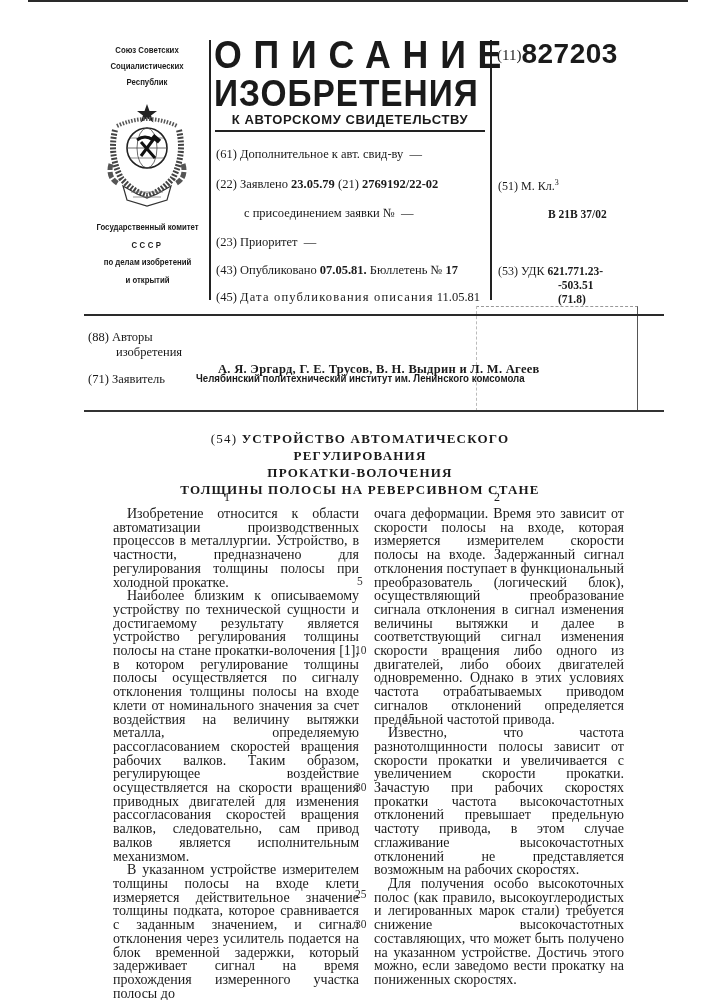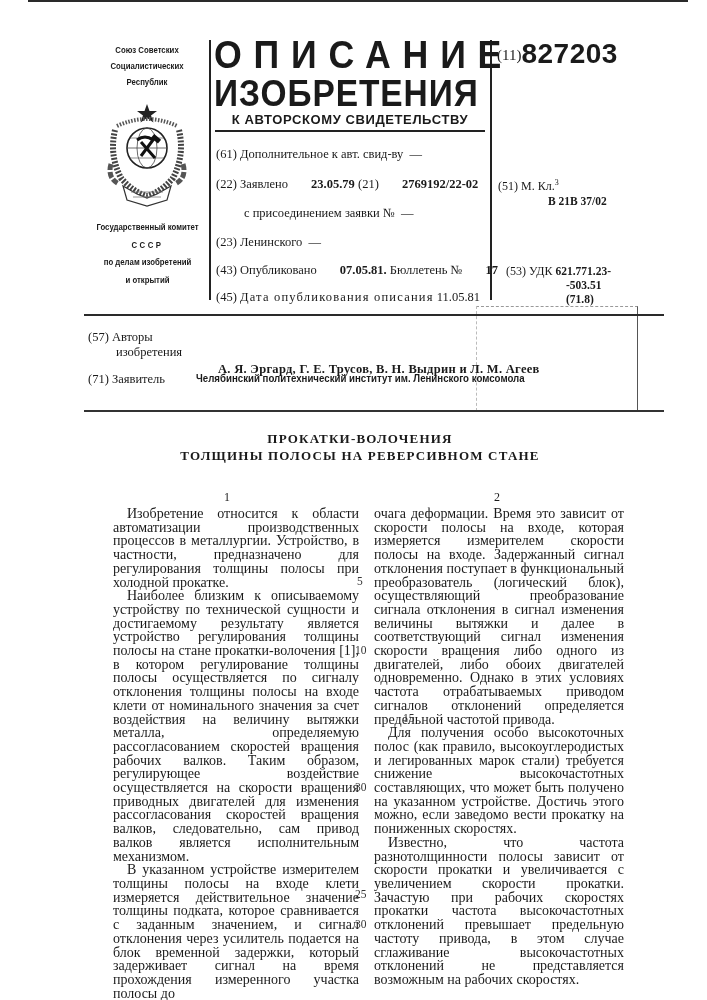--- a/index.html
+++ b/index.html
@@ -17,21 +17,21 @@
     .title1 { position: absolute; left: 214px; top: 35px; width: 275px; font-family: "Liberation Sans", sans-serif; font-weight: bold; font-size: 38px; line-height: 40px; letter-spacing: 12.5px; white-space: nowrap; transform: scaleX(0.94); transform-origin: left top; }
     .title2 { position: absolute; left: 214px; top: 75px; width: 275px; font-family: "Liberation Sans", sans-serif; font-weight: bold; font-size: 36px; line-height: 38px; letter-spacing: 1px; white-space: nowrap; transform: scaleX(0.93); transform-origin: left top; }
     .subtitle { position: absolute; left: 214px; top: 111px; width: 272px; text-align: center; font-family: "Liberation Sans", sans-serif; font-weight: bold; font-size: 13px; line-height: 18px; letter-spacing: 0.6px; }
     .subtitle-rule { position: absolute; left: 215px; top: 130px; width: 270px; height: 1.5px; background: #222; }
 
     .patent-no { position: absolute; left: 497px; top: 38px; white-space: nowrap; }
     .patent-no .code { font-size: 15px; font-family: "Liberation Serif", serif; vertical-align: 3px; }
     .patent-no .num { font-family: "Liberation Sans", sans-serif; font-weight: bold; font-size: 28px; letter-spacing: 0.5px; }
 
     .biblio { position: absolute; left: 216px; width: 275px; font-size: 12.5px; line-height: 16px; white-space: nowrap; }
-    .biblio b { font-weight: bold; margin-left: 20px; }
+    .biblio b { font-weight: bold; }
 
     .right-field { position: absolute; left: 498px; font-size: 12px; line-height: 14px; white-space: nowrap; }
     .right-field b { font-weight: bold; font-size: 11.5px; }
 
     .hrule { position: absolute; left: 84px; top: 314px; width: 580px; height: 2px; background: #2a2a2a; }
     .hrule-bottom { position: absolute; left: 84px; top: 410px; width: 580px; height: 1.5px; background: #333; }
     .stamp-box { position: absolute; left: 476px; top: 306px; width: 160px; height: 104px; border-left: 1px dashed #bbb; border-right: 1.5px solid #555; border-top: 1px dashed #999; }
 
     .authors-label { position: absolute; left: 88px; top: 330px; font-size: 12.5px; line-height: 15px; }
     .authors-label .indent { padding-left: 28px; }
@@ -111,83 +111,84 @@
   <b>23.05.79</b>
   <span>(21)</span>
   <b>2769192/22-02</b>
 </div>
 <div class="biblio" style="top:205px; left:244px;">
   <span>с присоединением заявки №</span>&nbsp;
   <span>—</span>
 </div>
 <div class="biblio" style="top:234px;">
   <span>(23)</span>
-  <span>Ленинского</span>&nbsp;
+  <span>Приоритет</span>&nbsp;
   <span>—</span>
 </div>
 <div class="biblio" style="top:262px;">
   <span>(43)</span>
   <span>Опубликовано</span>
   <b>07.05.81.</b>
   <span>Бюллетень №</span>
   <b>17</b>
 </div>
 <div class="biblio" style="top:289px;">
   <span>(45)</span>
   <span style="letter-spacing:1.2px;">Дата опубликования описания</span>
   <span>11.05.81</span>
 </div>
 
 <div class="right-field" style="top:176px;">
   <span>(51)</span>
   <span>М. Кл.</span><sup style="font-size:8px;">3</sup>
-  <div style="padding-left:50px; margin-top:1px;"><b>В 21В 37/02</b></div>
+  <div style="padding-left:50px; margin-top:14px;"><b>В 21В 37/02</b></div>
 </div>
-<div class="right-field" style="top:264px;margin-left:8px;">
+<div class="right-field" style="top:264px;">
   <span>(53)</span>
   <span>УДК</span>
   <b>621.771.23-</b>
   <div style="padding-left:60px;"><b>-503.51</b></div>
   <div style="padding-left:60px;"><b>(71.8)</b></div>
 </div>
 
 <div class="stamp-box"></div>
 <div class="hrule"></div>
 
 <div class="authors-label">
-  <div><span>(57)</span> <span>Авторы</span></div>
+  <div><span>(88)</span> <span>Авторы</span></div>
   <div class="indent">изобретения</div>
 </div>
 <div class="authors-names">А. Я. Эргард, Г. Е. Трусов, В. Н. Выдрин и Л. М. Агеев</div>
 
 <div class="applicant-label">
   <span>(71)</span> <span>Заявитель</span>
 </div>
 <div class="applicant-name">Челябинский политехнический институт им. Ленинского комсомола</div>
 
 <div class="hrule-bottom"></div>
 
 <div class="inv-title">
+  <div><span class="code">(54)</span> <span>УСТРОЙСТВО АВТОМАТИЧЕСКОГО РЕГУЛИРОВАНИЯ</span></div>
   <div>ПРОКАТКИ-ВОЛОЧЕНИЯ</div>
   <div>ТОЛЩИНЫ ПОЛОСЫ НА РЕВЕРСИВНОМ СТАНЕ</div>
 </div>
 
 <div class="colnum" style="left:224px;">1</div>
 <div class="colnum" style="left:494px;">2</div>
 
 <div class="col col-left">
   <p>Изобретение относится к области автоматизации производственных процессов в металлургии. Устройство, в частности, предназначено для регулирования толщины полосы при холодной прокатке.</p>
   <p>Наиболее близким к описываемому устройству по технической сущности и достигаемому результату является устройство регулирования толщины полосы на стане прокатки-волочения [1], в котором регулирование толщины полосы осуществляется по сигналу отклонения толщины полосы на входе клети от номинального значения за счет воздействия на величину вытяжки металла, определяемую рассогласованием скоростей вращения рабочих валков. Таким образом, регулирующее воздействие осуществляется на скорости вращения приводных двигателей для изменения рассогласования скоростей вращения валков, следовательно, сам привод валков является исполнительным механизмом.</p>
   <p>В указанном устройстве измерителем толщины полосы на входе клети измеряется действительное значение толщины подката, которое сравнивается с заданным значением, и сигнал отклонения через усилитель подается на блок временной задержки, который задерживает сигнал на время прохождения измеренного участка полосы до</p>
 </div>
 
 <div class="col col-right">
   <p style="text-indent:0;">очага деформации. Время это зависит от скорости полосы на входе, которая измеряется измерителем скорости полосы на входе. Задержанный сигнал отклонения поступает в функциональный преобразователь (логический блок), осуществляющий преобразование сигнала отклонения в сигнал изменения величины вытяжки и далее в соответствующий сигнал изменения скорости вращения либо одного из двигателей, либо обоих двигателей одновременно. Однако в этих условиях частота отрабатываемых приводом сигналов отклонений определяется предельной частотой привода.</p>
+  <p>Известно, что частота разнотолщинности полосы зависит от скорости прокатки и увеличивается с увеличением скорости прокатки. Зачастую при рабочих скоростях прокатки частота высокочастотных отклонений превышает предельную частоту привода, в этом случае сглаживание высокочастотных отклонений не представляется возможным на рабочих скоростях.</p>
   <p>Для получения особо высокоточных полос (как правило, высокоуглеродистых и легированных марок стали) требуется снижение высокочастотных составляющих, что может быть получено на указанном устройстве. Достичь этого можно, если заведомо вести прокатку на пониженных скоростях.</p>
-  <p>Известно, что частота разнотолщинности полосы зависит от скорости прокатки и увеличивается с увеличением скорости прокатки. Зачастую при рабочих скоростях прокатки частота высокочастотных отклонений превышает предельную частоту привода, в этом случае сглаживание высокочастотных отклонений не представляется возможным на рабочих скоростях.</p>
 </div>
 
 <div class="linenum" style="left:357px; top:575px;">5</div>
 <div class="linenum" style="left:355px; top:644px;">10</div>
 <div class="linenum" style="left:355px; top:712px;margin-left:48px;">15</div>
 <div class="linenum" style="left:355px; top:781px;">30</div>
 <div class="linenum" style="left:355px; top:888px;">25</div>
 <div class="linenum" style="left:355px; top:918px;">30</div>
 
 </body></html>

